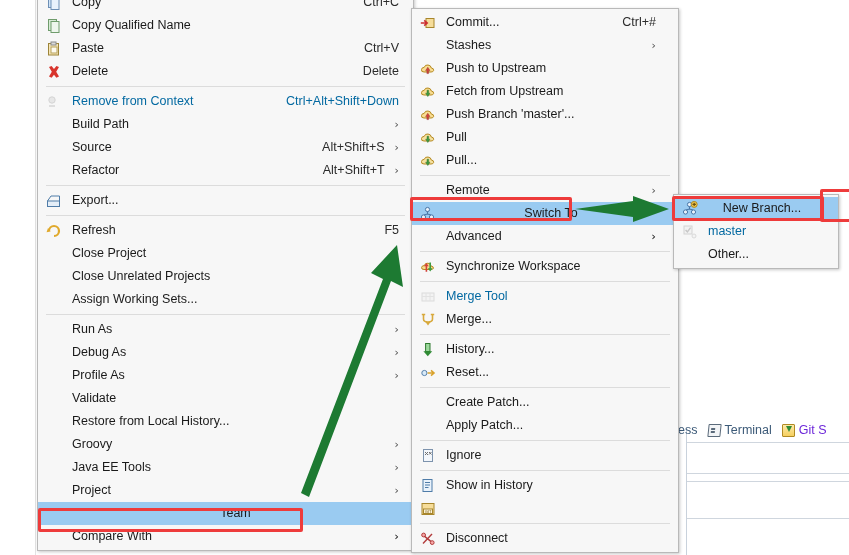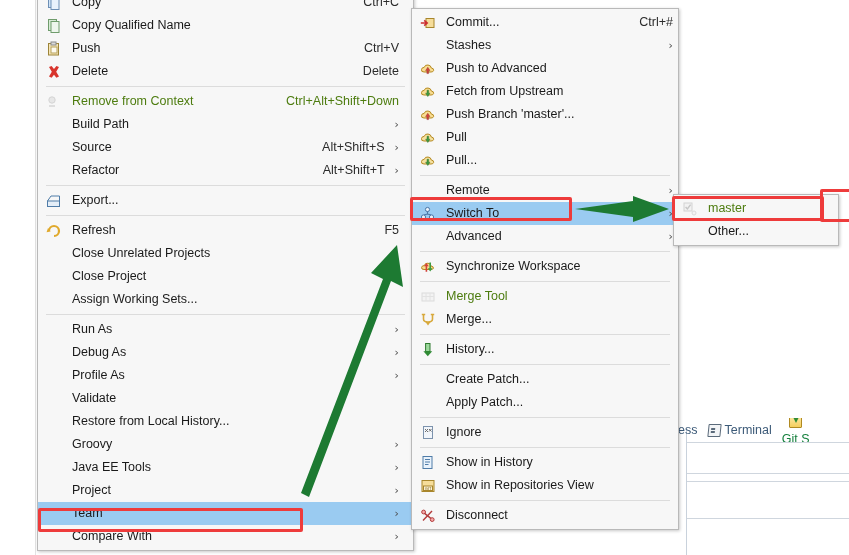--- a/index.html
+++ b/index.html
@@ -37,52 +37,53 @@
   }
   .ico-gitstage {
     background:linear-gradient(#fde9a9,#f5cf5e);
     border:1px solid #b08a22; border-radius:1px;
   }
   .ico-gitstage:after{
     content:""; position:absolute; left:3px; top:1px; width:0; height:0;
     border-left:3px solid transparent; border-right:3px solid transparent;
     border-top:6px solid #2f8b34;
   }
-  .tab-active { color:#15803d;flex-direction:column; }
+  .tab-active { color:#6d28d9; }
 
   
   .menu {
     position:absolute;
     background:#f7f7f7;
     border:1px solid #b9b9b9;
     box-shadow: 1px 1px 3px rgba(0,0,0,.22);
     padding:2px 0;
     font-size:12.5px;
   }
   .mi {
     position:relative;
     height:23px;
     display:flex; align-items:center;
-    padding-left:34px; padding-right:5px;
+    padding-left:34px; padding-right:22px;
     white-space:nowrap;
     color:#1a1a1a;
     line-height:23px;
   }
   .mi .label { flex:0 0 auto; }
   .mi .accel {
     margin-left:auto; padding-left:22px; color:#2b2b2b; font-size:12.5px;
   }
   .mi .arrow {
     margin-left:auto; padding-left:14px; color:#4a4a4a; font-size:11px;
     font-family:"DejaVu Sans", sans-serif;
   }
   .mi .accel + .arrow { margin-left:6px; padding-left:4px; }
-  .mi.disabled, .mi.disabled .accel { color:#4d7c0f;align-items:center; }
+  .mi.disabled, .mi.disabled .accel { color:#0369a1;align-items:center; }
   .mi.selected {
     background:#9acbf1;
+    flex-direction:column;
   }
   .sep { height:1px; margin:3px 8px 3px 8px; background:#dcdcdc; }
 
   
   .mico {
     position:absolute; left:8px; top:50%; transform:translateY(-50%);
     width:16px; height:16px;
   }
   .mico svg { display:block; }
   .mico.faded { opacity:.38; }
@@ -153,21 +154,21 @@
         <span class="label">Copy Qualified Name</span>
       </div>
       <div class="mi">
         <span class="mico">
           <svg width="16" height="16" viewBox="0 0 16 16">
             <rect x="2.5" y="2.5" width="10" height="11.5" fill="#f6e6b8" stroke="#9c8438"></rect>
             <rect x="5" y="1" width="5" height="3" fill="#d9d9d9" stroke="#8a8a8a"></rect>
             <rect x="5" y="6" width="6" height="6" fill="#fdfaf0" stroke="#b5a15c"></rect>
           </svg>
         </span>
-        <span class="label">Push</span>
+        <span class="label">Paste</span>
         <span class="accel">Ctrl+V</span>
       </div>
       <div class="mi">
         <span class="mico">
           <svg width="16" height="16" viewBox="0 0 16 16">
             <path d="M3 3 L5.6 2 L8 5 L10.4 2 L13 3 L10.2 7.8 L13 12.6 L10.4 13.8 L8 10.8 L5.6 13.8 L3 12.6 L5.8 7.8 Z" fill="#d8342c"></path>
           </svg>
         </span>
         <span class="label">Delete</span>
         <span class="accel">Delete</span>
@@ -212,24 +213,24 @@
         <span class="mico">
           <svg width="16" height="16" viewBox="0 0 16 16">
             <path d="M3 8 A5 5 0 1 1 8 13" fill="none" stroke="#e0a92c" stroke-width="2.2"></path>
             <path d="M2 5 L4.6 8.6 L0.6 9.2 Z" fill="#e0a92c"></path>
           </svg>
         </span>
         <span class="label">Refresh</span>
         <span class="accel">F5</span>
       </div>
       <div class="mi">
+        <span class="label">Close Project</span>
+      </div>
+      <div class="mi">
         <span class="label">Close Unrelated Projects</span>
-      </div>
-      <div class="mi">
-        <span class="label">Close Project</span>
       </div>
       <div class="mi">
         <span class="label">Assign Working Sets...</span>
       </div>
       <div class="sep"></div>
       <div class="mi">
         <span class="label">Run As</span>
         <span class="arrow">›</span>
       </div>
       <div class="mi">
@@ -285,21 +286,21 @@
         <span class="label">Stashes</span>
         <span class="arrow">›</span>
       </div>
       <div class="mi">
         <span class="mico">
           <svg width="16" height="16" viewBox="0 0 16 16">
             <path d="M4 11 Q1 11 1.5 8.5 Q1.8 6.3 4.2 6.4 Q5 3.6 8 4 Q11 4.3 11.3 7 Q14 7.2 13.6 9.6 Q13.2 11 11 11 Z" fill="#f9dd92" stroke="#b5891f"></path>
             <path d="M7.8 12.6 L5.6 9.2 L7 9.2 L7 6.2 L8.7 6.2 L8.7 9.2 L10 9.2 Z" transform="rotate(180 7.8 9.4)" fill="#d4423a" stroke="#8a2a2a" stroke-width=".4"></path>
           </svg>
         </span>
-        <span class="label">Push to Advanced</span>
+        <span class="label">Push to Upstream</span>
       </div>
       <div class="mi">
         <span class="mico">
           <svg width="16" height="16" viewBox="0 0 16 16">
             <path d="M4 11 Q1 11 1.5 8.5 Q1.8 6.3 4.2 6.4 Q5 3.6 8 4 Q11 4.3 11.3 7 Q14 7.2 13.6 9.6 Q13.2 11 11 11 Z" fill="#f9dd92" stroke="#b5891f"></path>
             <path d="M7.8 12.6 L5.6 9.2 L7 9.2 L7 6.2 L8.7 6.2 L8.7 9.2 L10 9.2 Z" fill="#3f9a3f" stroke="#2a6a2a" stroke-width=".4"></path>
           </svg>
         </span>
         <span class="label">Fetch from Upstream</span>
       </div>
@@ -385,20 +386,29 @@
       <div class="sep"></div>
       <div class="mi">
         <span class="mico">
           <svg width="16" height="16" viewBox="0 0 16 16">
             <rect x="5.6" y="1.5" width="4.4" height="8" fill="#9dd89d" stroke="#2f7a2f"></rect>
             <path d="M3.4 9.2 L12.2 9.2 L7.8 14.2 Z" fill="#2f8b34"></path>
           </svg>
         </span>
         <span class="label">History...</span>
       </div>
+      <div class="mi">
+        <span class="mico">
+          <svg width="16" height="16" viewBox="0 0 16 16">
+            <circle cx="4.4" cy="8" r="2.6" fill="#d9eaf8" stroke="#5781ab"></circle>
+            <path d="M7.6 8 L13.6 8 M11 5.3 L14 8 L11 10.7" stroke="#d9a22c" stroke-width="1.6" fill="none"></path>
+          </svg>
+        </span>
+        <span class="label">Reset...</span>
+      </div>
       <div class="sep"></div>
       <div class="mi">
         <span class="label">Create Patch...</span>
       </div>
       <div class="mi">
         <span class="label">Apply Patch...</span>
       </div>
       <div class="sep"></div>
       <div class="mi">
         <span class="mico">
@@ -420,39 +430,51 @@
         <span class="label">Show in History</span>
       </div>
       <div class="mi">
         <span class="mico">
           <svg width="16" height="16" viewBox="0 0 16 16">
             <rect x="2" y="2.5" width="12" height="11" fill="#f6dd9a" stroke="#a8862c"></rect>
             <rect x="3.5" y="8" width="9" height="4.5" fill="#fdf3d6" stroke="#a8862c"></rect>
             <text x="8" y="11.8" font-size="4" text-anchor="middle" fill="#7a5d14" font-family="sans-serif">GIT</text>
           </svg>
         </span>
-        <span class="label">Show in Repositories View</span>
       </div>
       <div class="sep"></div>
       <div class="mi">
         <span class="mico">
           <svg width="16" height="16" viewBox="0 0 16 16">
             <circle cx="3.6" cy="4" r="1.9" fill="#f6a8a8" stroke="#b23b3b"></circle>
             <circle cx="12.2" cy="11.6" r="1.9" fill="#f6a8a8" stroke="#b23b3b"></circle>
             <path d="M4.6 5.4 L10.8 10.4" stroke="#b23b3b" stroke-width="1.4"></path>
             <path d="M12 3 L3 12.6" stroke="#b23b3b" stroke-width="1.4"></path>
           </svg>
         </span>
         <span class="label">Disconnect</span>
       </div>
     </div>
 </div>
 
 <div class="menu" id="menu3">
   <div class="menu-items">
+      <div class="mi selected">
+        <span class="mico">
+          <svg width="16" height="16" viewBox="0 0 16 16">
+            <circle cx="3.5" cy="11" r="2.1" fill="#e9f2fb" stroke="#4a77a8"></circle>
+            <circle cx="11.5" cy="11" r="2.1" fill="#e9f2fb" stroke="#4a77a8"></circle>
+            <circle cx="7.5" cy="3.5" r="2.1" fill="#e9f2fb" stroke="#4a77a8"></circle>
+            <path d="M7.5 5.6 L7.5 8 M4 9 L7.5 8 M11 9 L7.5 8" stroke="#4a77a8" fill="none" stroke-width="1.1"></path>
+            <circle cx="12.2" cy="3.4" r="3" fill="#f2c94c" stroke="#b08a22"></circle>
+            <path d="M12.2 1.7 L12.2 5.1 M10.5 3.4 L13.9 3.4" stroke="#6b4f10" stroke-width="1.2"></path>
+          </svg>
+        </span>
+        <span class="label">New Branch...</span>
+      </div>
       <div class="mi disabled">
         <span class="mico faded">
           <svg width="16" height="16" viewBox="0 0 16 16">
             <rect x="2" y="2" width="8" height="8" fill="#eaeaea" stroke="#9a9a9a"></rect>
             <path d="M3.6 6 L5.4 8 L8.6 3.6" stroke="#7a7a7a" stroke-width="1.4" fill="none"></path>
             <circle cx="12" cy="12" r="2" fill="#eeeeee" stroke="#aaaaaa"></circle>
           </svg>
         </span>
         <span class="label">master</span>
       </div>

